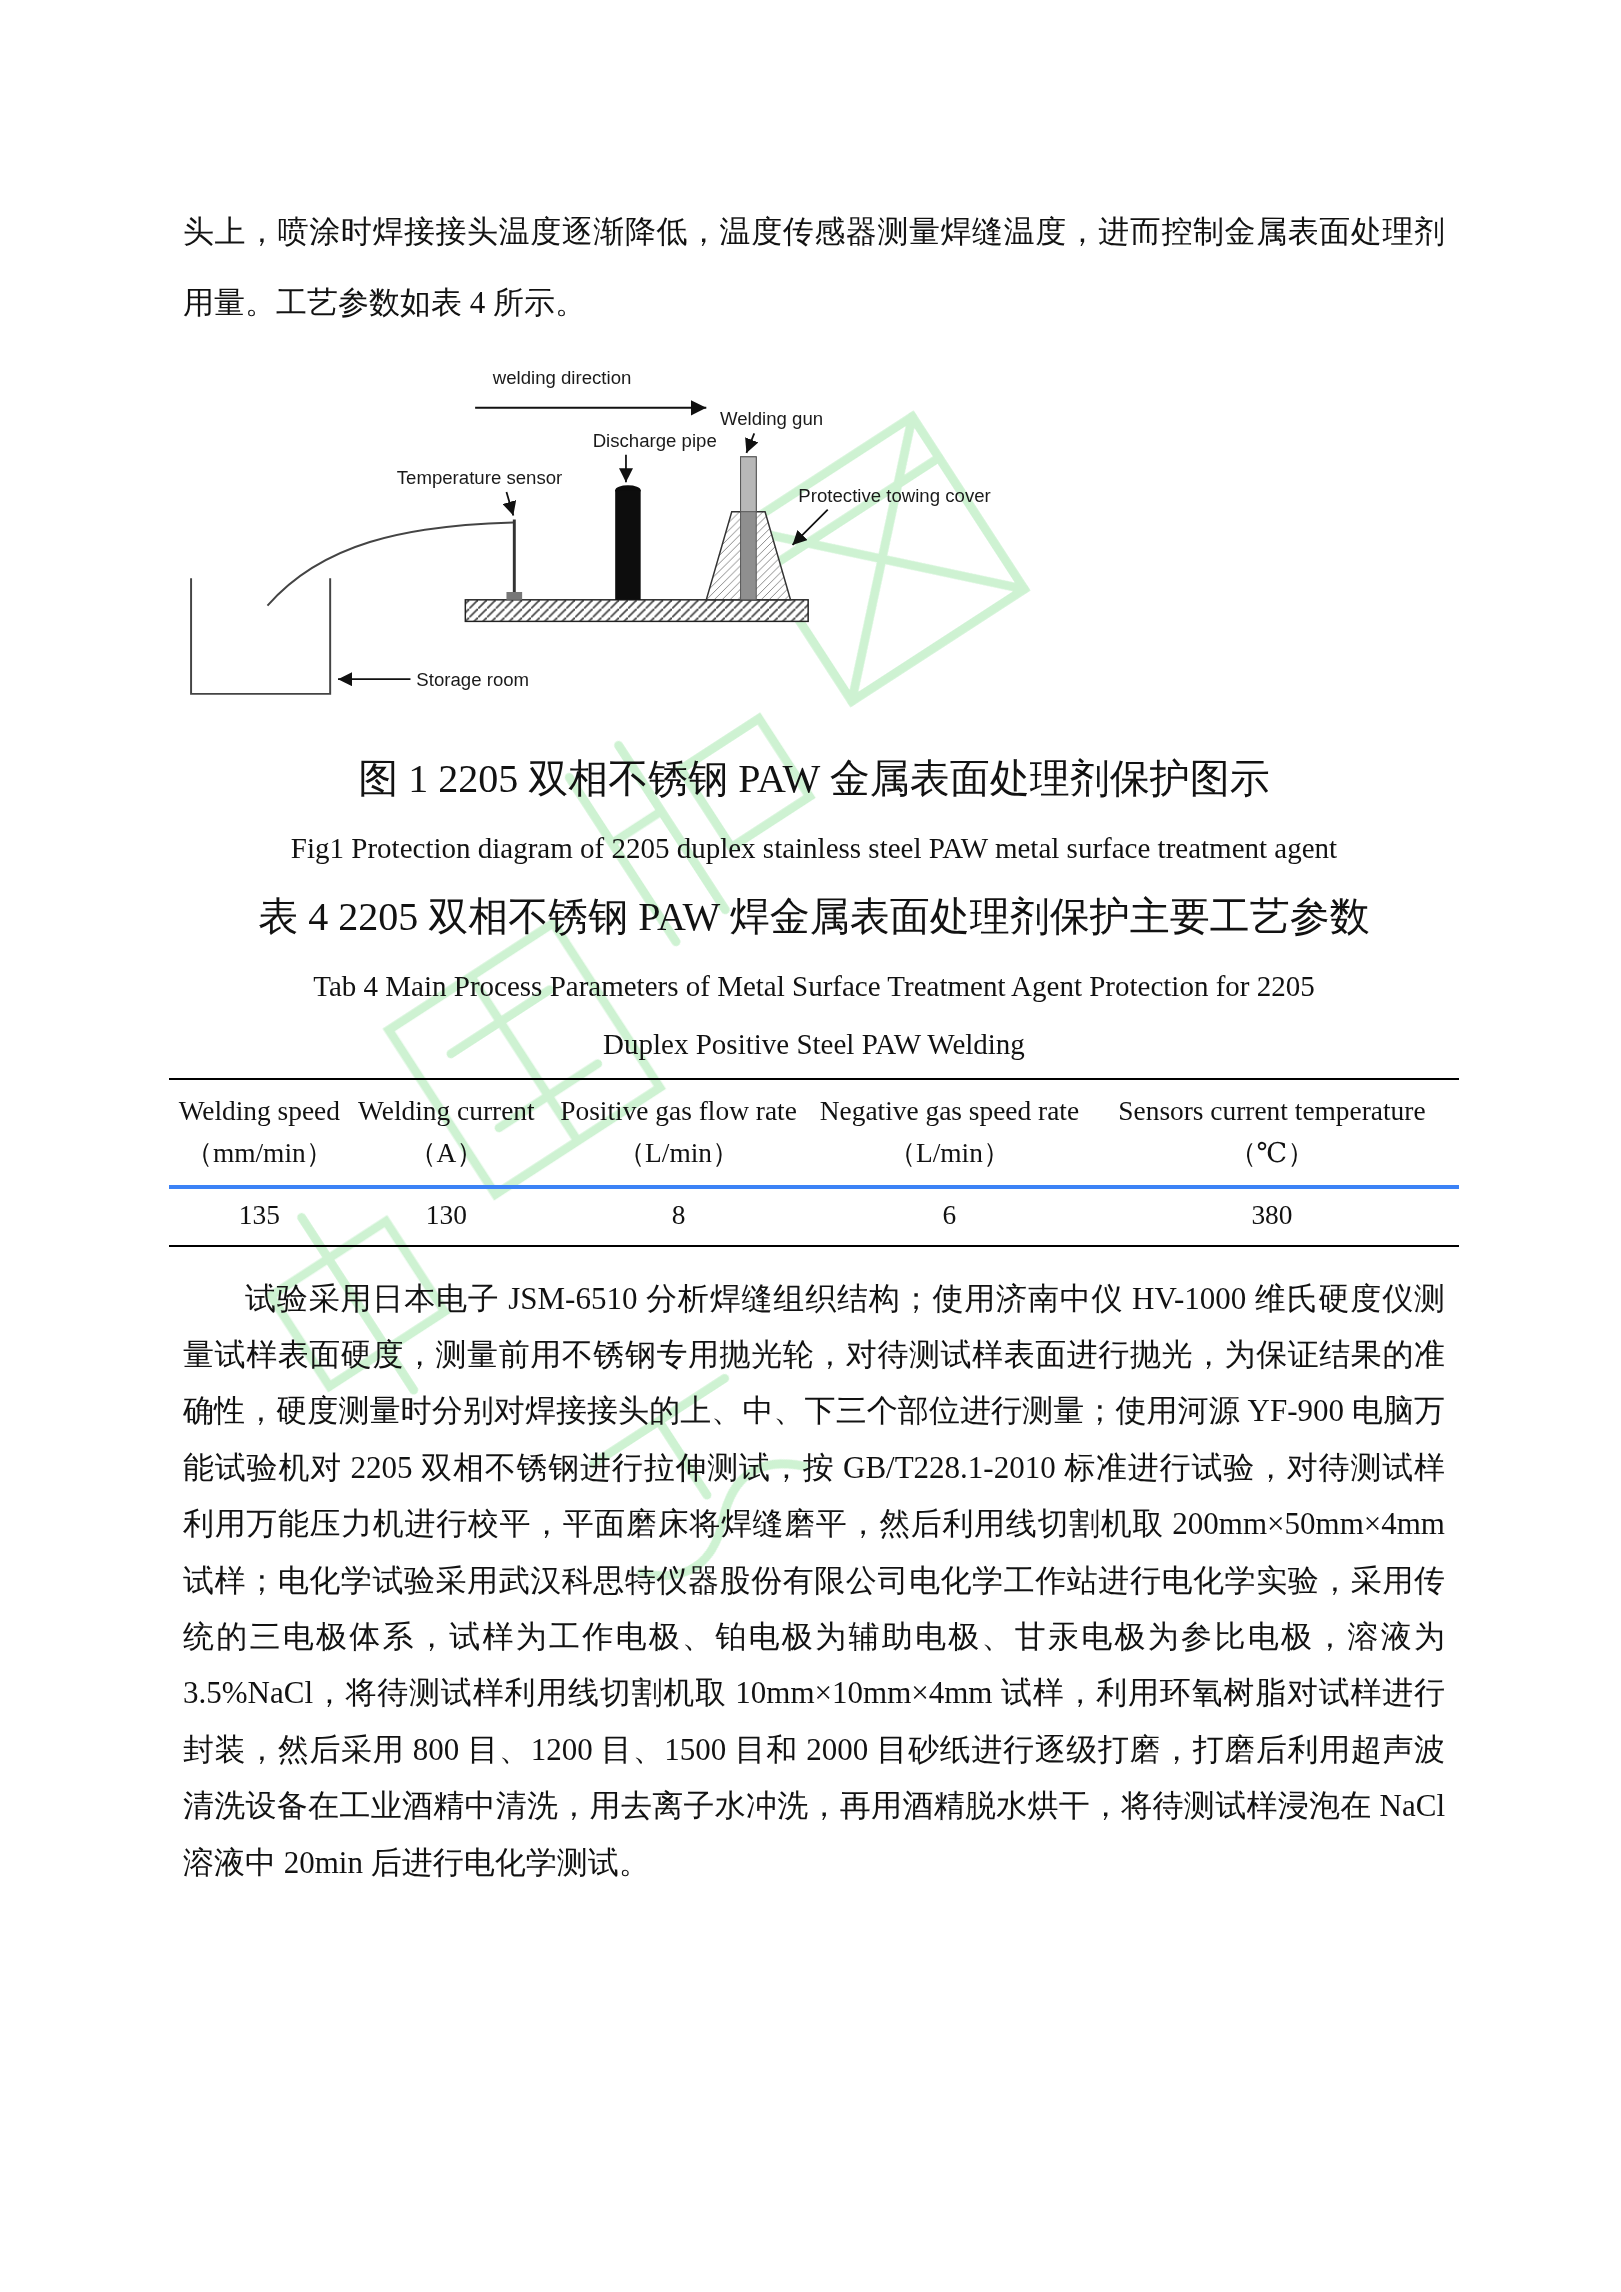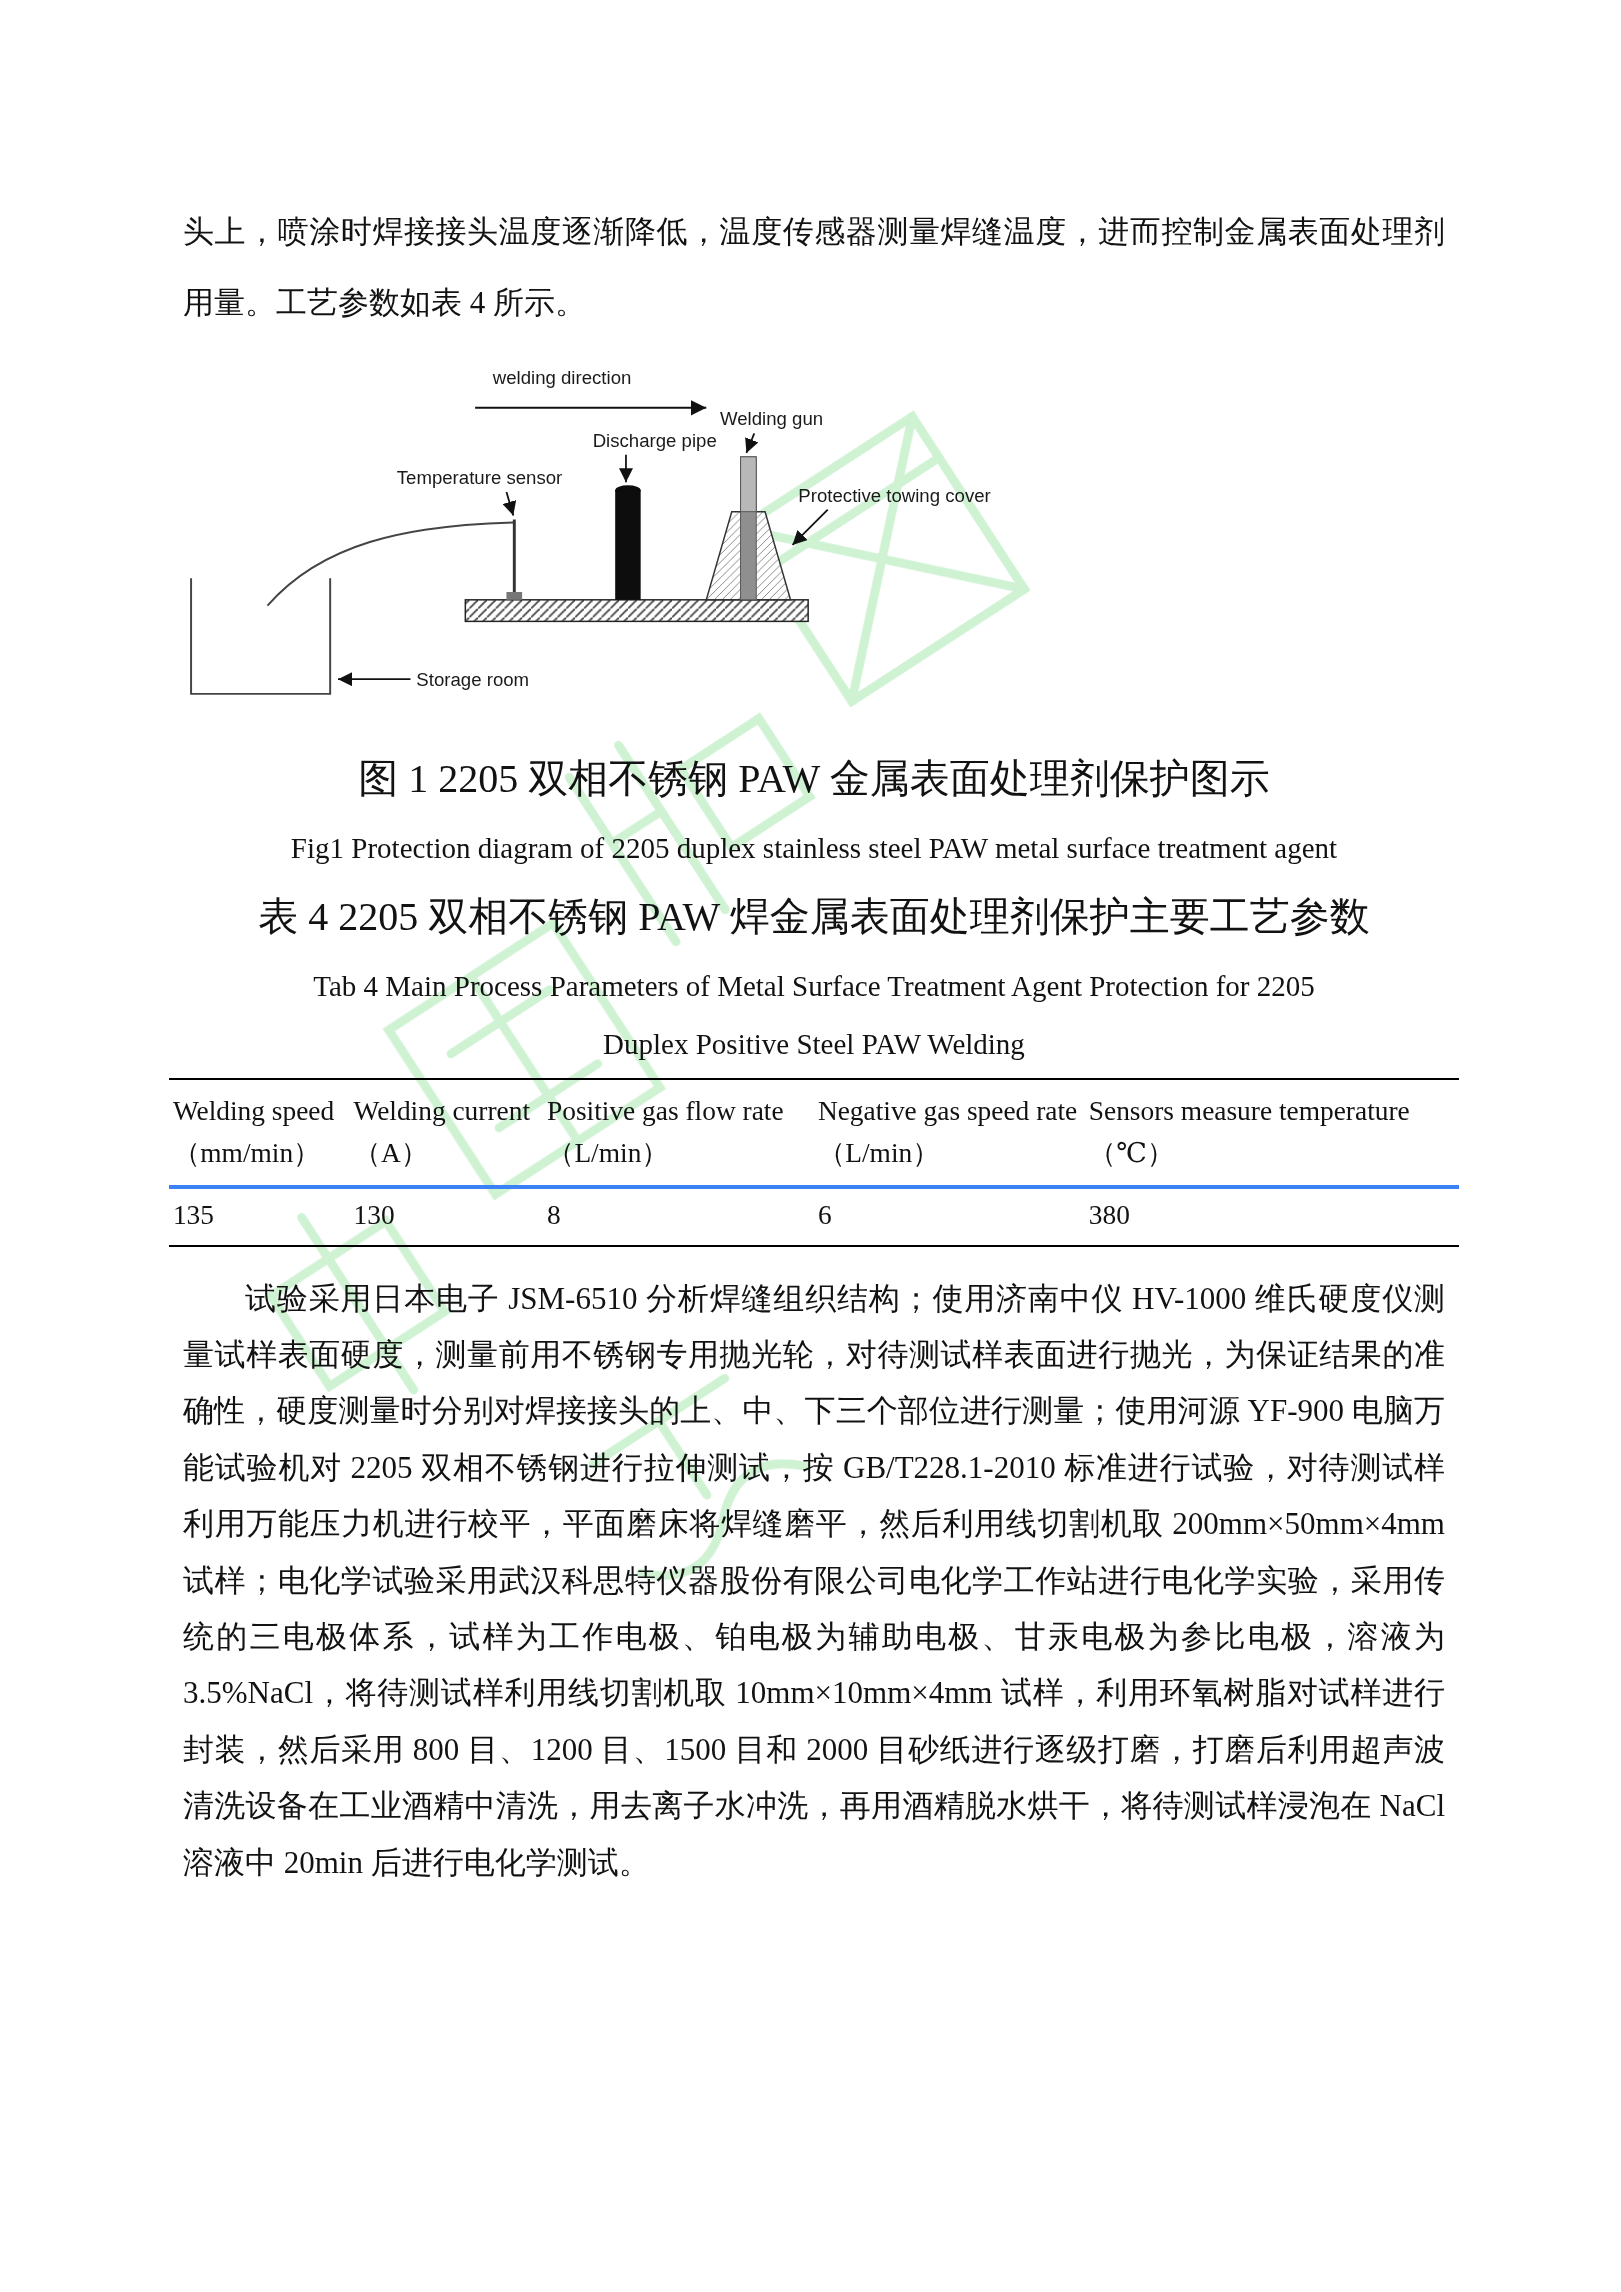--- a/index.html
+++ b/index.html
@@ -42,21 +42,21 @@
   .ptable {
     width:100%;
     border-collapse:collapse;
     margin-top:5.9px;
     border-top:2.9px solid #000;
     border-bottom:2.9px solid #000;
   }
   .ptable th, .ptable td {
     font-weight:normal;
     font-size:27.4px;
-    text-align:left;
+    text-align:center;
     vertical-align:middle;
   }
   .ptable thead tr.names th { padding:15.7px 3.9px 3.9px 3.9px; }
   .ptable thead tr.units th { padding:3.9px 3.9px 13.7px 3.9px; border-bottom:4px solid #3b82f6; }
   .ptable tbody td { padding:11.8px 3.9px 13.7px 3.9px; }
 </style>
 </head>
 <body>
 
 <div class="page">
@@ -154,21 +154,21 @@
           <col style="width:21%">
           <col style="width:21%">
           <col style="width:29%">
       </colgroup>
       <thead>
         <tr class="names">
           <th>Welding speed</th>
           <th>Welding current</th>
           <th>Positive gas flow rate</th>
           <th>Negative gas speed rate</th>
-          <th>Sensors measure temperature</th>
+          <th>Sensors current temperature</th>
         </tr>
         <tr class="units">
           <th>（mm/min）</th>
           <th>（A）</th>
           <th>（L/min）</th>
           <th>（L/min）</th>
           <th>（℃）</th>
         </tr>
       </thead>
       <tbody>

